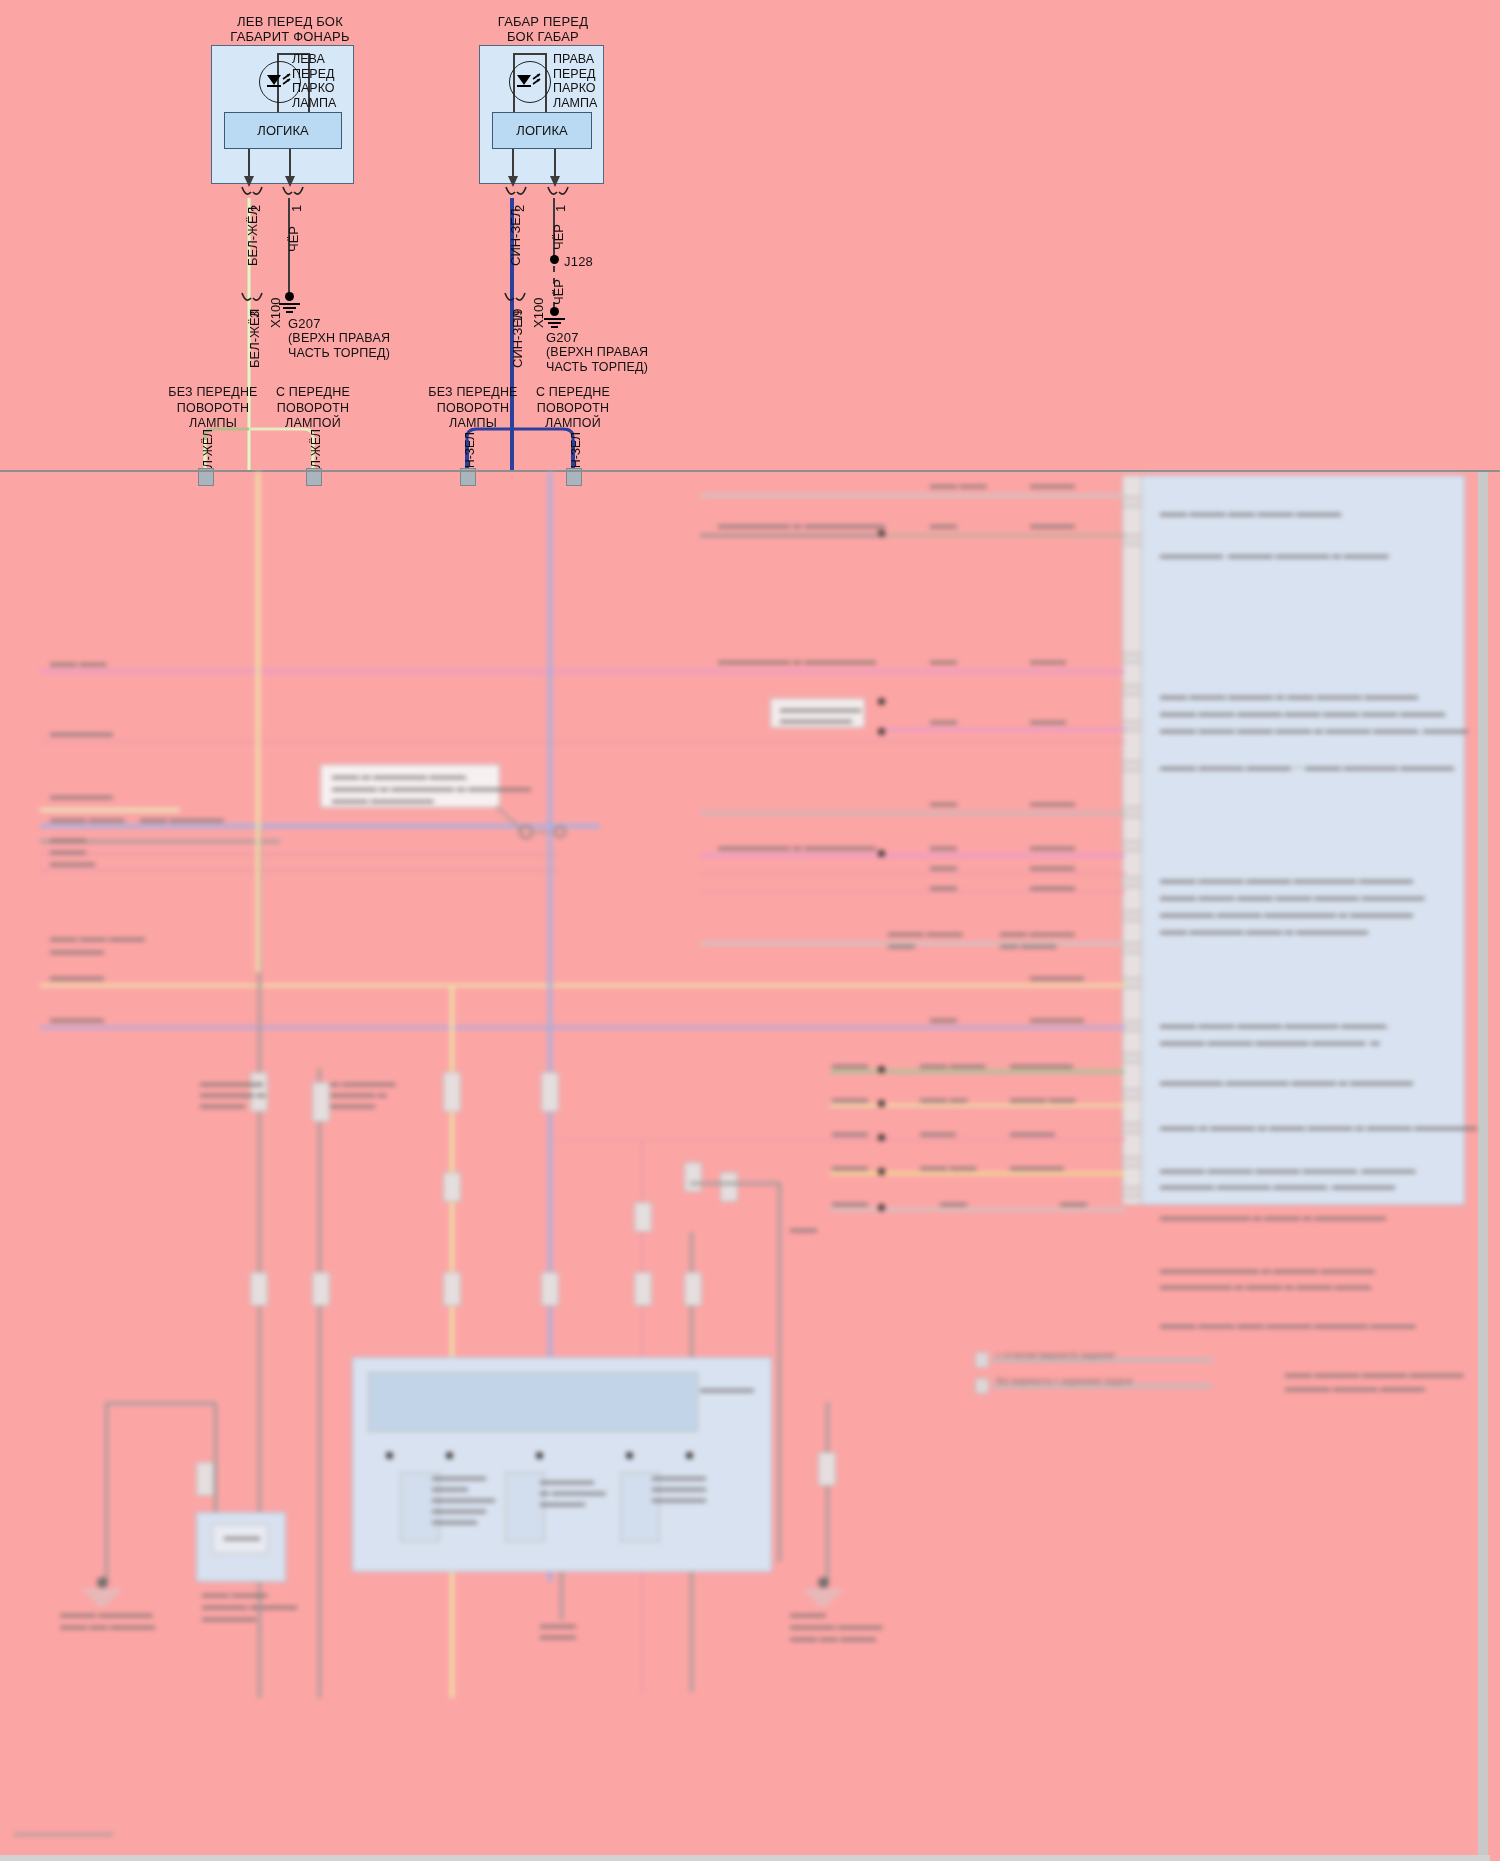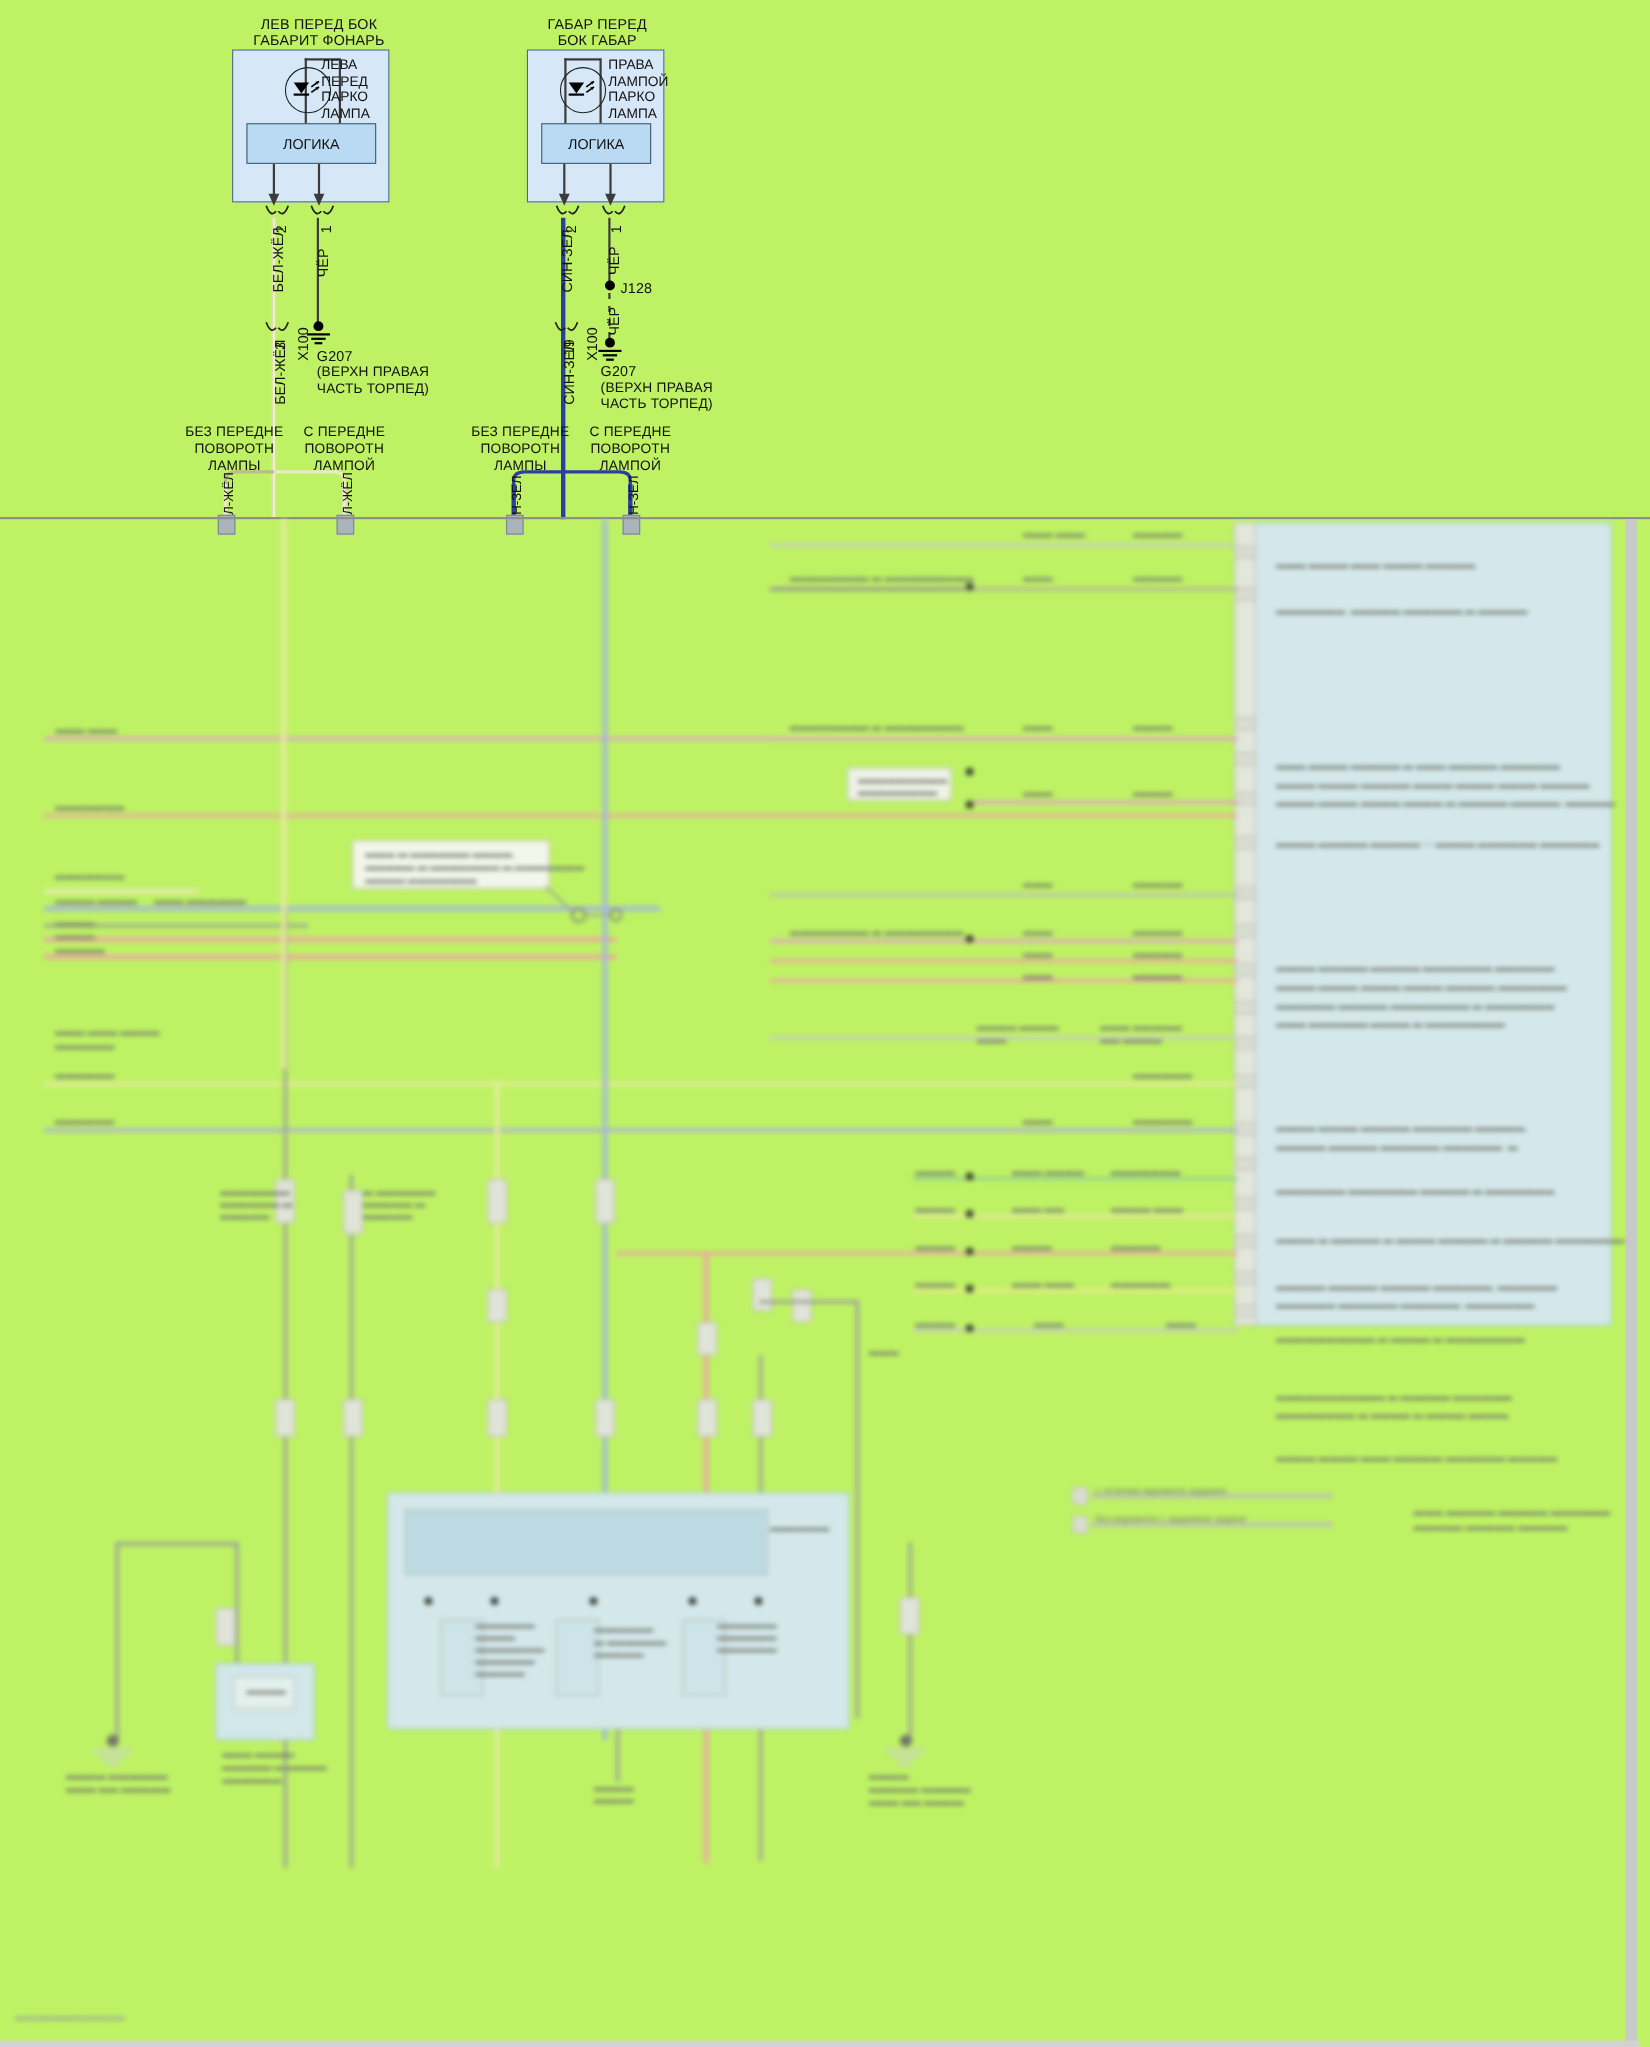--- a/index.html
+++ b/index.html
@@ -1,17 +1,17 @@
 <!DOCTYPE html>
 <html><head>
 <meta charset="utf-8">
 <style>
   html,body{margin:0;padding:0;background:#ffffff;}
   body{font-family:"Liberation Sans","DejaVu Sans",sans-serif;}
-  #page{position:relative;width:1500px;height:1861px;overflow:hidden;background:#bef264;}
+  #page{position:relative;width:1500px;height:1861px;overflow:hidden;background:#fca5a5;}
 
   
   .abs{position:absolute;}
   .txt{position:absolute;font-size:13px;line-height:15px;color:#111;white-space:pre;letter-spacing:.2px;}
   .txt.c{text-align:center;}
   .vtxt{position:absolute;font-size:13px;color:#111;white-space:nowrap;
         transform-origin:0 0;transform:rotate(-90deg);}
   .wire{position:absolute;}
   .vline{position:absolute;width:2px;background:#3b3b3b;}
   .hline{position:absolute;height:2px;background:#3b3b3b;}
@@ -129,21 +129,21 @@
   <div class="ledcircle" style="left:509px;top:61px;width:40px;height:40px;"></div>
   <svg class="abs" style="left:513px;top:66px;" width="32" height="30" viewBox="0 0 32 30">
     <polygon points="4,9 18,9 11,19" fill="#000"></polygon>
     <rect x="4" y="19" width="14" height="2" fill="#000"></rect>
     <path d="M20 13 L27 8" stroke="#000" stroke-width="1.6"></path>
     <polygon points="27,8 23.6,8.4 25.6,10.8" fill="#000"></polygon>
     <path d="M20 18 L27 13" stroke="#000" stroke-width="1.6"></path>
     <polygon points="27,13 23.6,13.4 25.6,15.8" fill="#000"></polygon>
   </svg>
   <div class="lamp-label" style="left:553px;top:52px;">ПРАВА
-ЛАМПОЙ
+ПЕРЕД
 ПАРКО
 ЛАМПА</div>
 
   <div class="logicbox" style="left:492px;top:112px;width:100px;height:37px;">ЛОГИКА</div>
 
   <div class="vline" style="left:512px;top:149px;height:35px;"></div>
   <div class="vline" style="left:554px;top:149px;height:35px;"></div>
   <svg class="abs" style="left:507px;top:176px;" width="12" height="12" viewBox="0 0 12 12">
       <polygon points="1,0 11,0 6,11" fill="#3b3b3b"></polygon>
     </svg>

